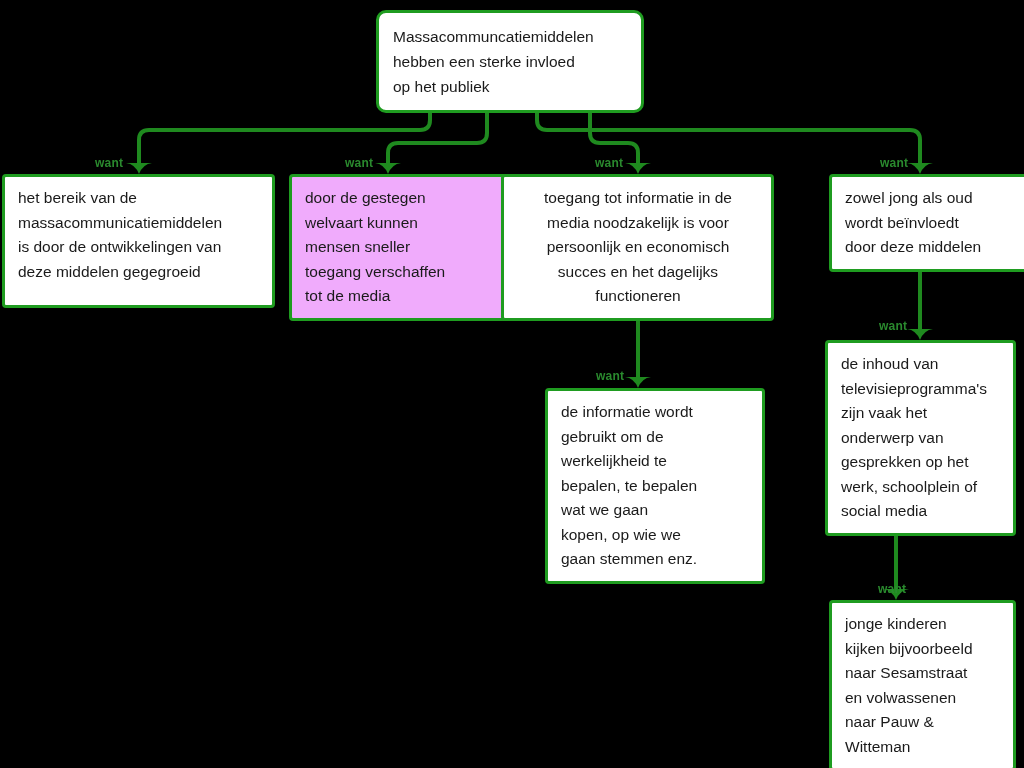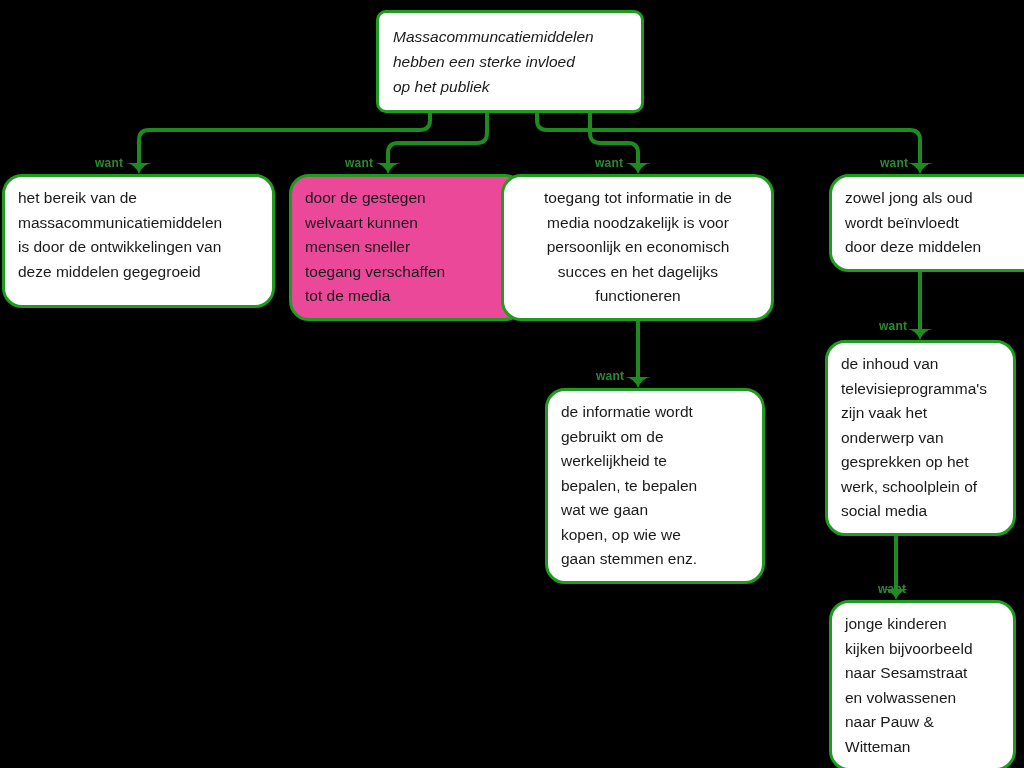--- a/index.html
+++ b/index.html
@@ -4,24 +4,24 @@
 <title>Argument Map</title>
 <style>
   html,body{margin:0;padding:0;background:#000;}
   body{width:1024px;height:768px;overflow:hidden;
        font-family:"Liberation Sans","DejaVu Sans",sans-serif;}
   #stage{position:relative;width:1024px;height:768px;background:#000;}
 
   svg#wires{position:absolute;left:0;top:0;width:1024px;height:768px;}
 
   .node{position:absolute;background:#ffffff;border:3px solid #1f9c20;
-        border-radius:20px;box-sizing:border-box;
+        border-radius:4px;box-sizing:border-box;
         color:#1a1a1a;font-size:15.5px;line-height:24.5px;
         padding:9px 12px 9px 13px;white-space:pre-line;}
-  .node.root{border-radius:10px;line-height:25px;padding:11px 14px;font-style:italic;}
+  .node.root{border-radius:10px;line-height:25px;padding:11px 14px;}
 
   .wantlabel{position:absolute;color:#2a8a2e;font-size:12px;
              font-weight:bold;letter-spacing:.2px;line-height:12px;
              white-space:nowrap;}
 </style>
 </head>
 <body>
 
 <div id="stage">
   <svg id="wires" viewBox="0 0 1024 768">
@@ -41,21 +41,21 @@
       <path d="M883,589 Q892,590 896,600 Q900,590 909,589 Z" fill="#1f8a1f"></path>
     </svg>
   <div id="nodes">
       <div class="node root" style="left: 376px; top: 10px; width: 268px; min-height: 87px; border-color: rgb(31, 156, 32); background: rgb(255, 255, 255); color: rgb(26, 26, 26);">Massacommuncatiemiddelen
 hebben een sterke invloed
 op het publiek</div>
       <div class="node" style="left: 2px; top: 174px; width: 273px; min-height: 134px; border-color: rgb(31, 156, 32); background: rgb(255, 255, 255); color: rgb(26, 26, 26);">het bereik van de
 massacommunicatiemiddelen
 is door de ontwikkelingen van
 deze middelen gegegroeid</div>
-      <div class="node" style="left: 289px; top: 174px; width: 236px; min-height: 134px; border-color: rgb(31, 156, 32); background: #ec4899; color: rgb(26, 26, 26);">door de gestegen
+      <div class="node" style="left: 289px; top: 174px; width: 236px; min-height: 134px; border-color: rgb(31, 156, 32); background: #f0abfc; color: rgb(26, 26, 26);">door de gestegen
 welvaart kunnen
 mensen sneller
 toegang verschaffen
 tot de media</div>
       <div class="node" style="left: 501px; top: 174px; width: 273px; min-height: 134px; border-color: rgb(31, 156, 32); background: rgb(255, 255, 255); color: rgb(26, 26, 26); text-align: center;">toegang tot informatie in de
 media noodzakelijk is voor
 persoonlijk en economisch
 succes en het dagelijks
 functioneren</div>
       <div class="node" style="left: 829px; top: 174px; width: 223px; min-height: 88px; border-color: rgb(31, 156, 32); background: rgb(255, 255, 255); color: rgb(26, 26, 26);">zowel jong als oud

